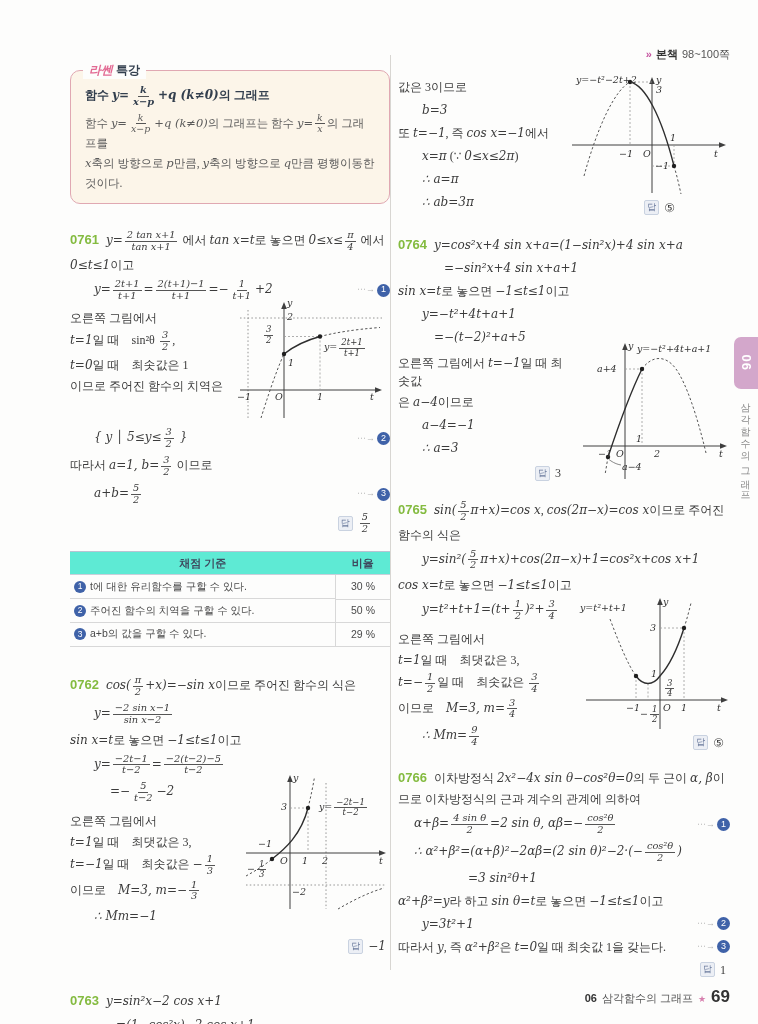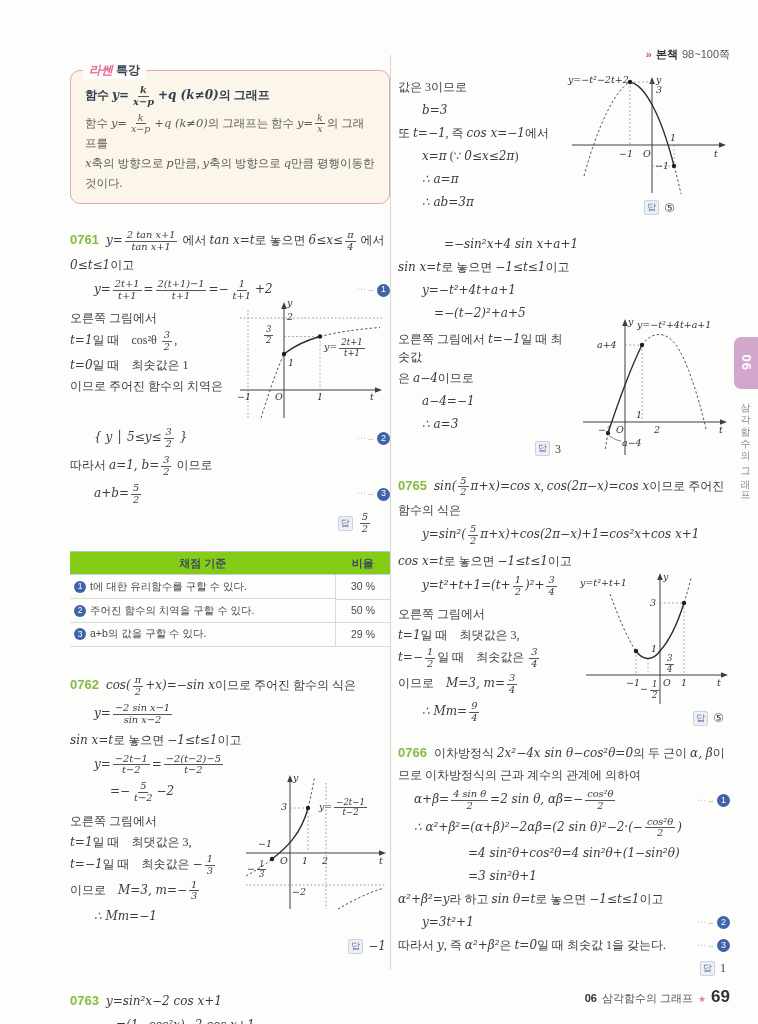--- a/index.html
+++ b/index.html
@@ -36,21 +36,21 @@
   .lec-badge{position:absolute;top:-10px;left:12px;background:#fdfdfc;padding:0 6px;
              font-family:"Liberation Sans",sans-serif;font-size:12px;}
   .brand{color:#e26a93;font-weight:bold;font-style:italic;}
   .badge2{color:#333f4e;font-weight:bold;margin-left:3px;}
   .lec-title{font-weight:bold;color:#333f4e;margin-bottom:5px;}
   .lec-body{color:#5a5a5a;font-size:11.5px;line-height:1.7;}
 
   
   .rubric{width:100%;border-collapse:collapse;font-size:10.5px;font-family:"Liberation Sans",sans-serif;
           color:#4a4a4a;margin-top:16px;}
-  .rubric th{background:#84cc16;border-top:1px solid #b9c2d2;border-bottom:1px solid #c9cfda;
+  .rubric th{background:#5eead4;border-top:1px solid #b9c2d2;border-bottom:1px solid #c9cfda;
              padding:3px 0;font-size:11px;font-weight:bold;color:#3e4a5e;}
   .rubric td{border-bottom:1px solid #d8d8d8;padding:3.5px 4px;}
   .rubric td.crit{display:flex;align-items:center;}
   .rubric td.pct,.rubric th.th-p{width:46px;text-align:center;}
   .rubric td.pct{border-left:1px solid #d8d8d8;}
 
   
   .row{display:flex;justify-content:space-between;align-items:flex-start;}
   .txt{flex:1 1 auto;padding-right:4px;min-width:0;}
   .gcell{flex:0 0 auto;position:relative;}
@@ -112,21 +112,21 @@
             <span class="fn">k</span>
             <span class="fd">x</span>
           </span><span class="kt">의 그래프를</span></div>
       <div class="lec-body"><span class="mi">x</span><span class="kt">축의 방향으로 </span><span class="mi">p</span><span class="kt">만큼, </span><span class="mi">y</span><span class="kt">축의 방향으로 </span><span class="mi">q</span><span class="kt">만큼 평행이동한 것이다.</span></div>
     </div>
 
     <div class="prob" style="margin-top:26px">
       <div class="ln"><span class="pnum">0761</span><span><span class="mi">y=</span><span class="frac">
               <span class="fn">2 tan x+1</span>
               <span class="fd">tan x+1</span>
-            </span><span class="kt"> 에서 </span><span class="mi">tan x=t</span><span class="kt">로 놓으면 </span><span class="mi">6≤x≤</span><span class="frac">
+            </span><span class="kt"> 에서 </span><span class="mi">tan x=t</span><span class="kt">로 놓으면 </span><span class="mi">0≤x≤</span><span class="frac">
               <span class="fn">π</span>
               <span class="fd">4</span>
             </span><span class="kt"> 에서</span></span></div>
       <div class="ln"><span class="mi">0≤t≤1</span><span class="kt">이고</span></div>
       <div class="fline">
         <span class="fx"><span class="mi">y=</span><span class="frac">
               <span class="fn">2t+1</span>
               <span class="fd">t+1</span>
             </span><span class="mi">=</span><span class="frac">
               <span class="fn">2(t+1)−1</span>
@@ -136,21 +136,21 @@
               <span class="fd">t+1</span>
             </span><span class="mi">+2</span></span>
         <span class="mk">
             <span>⋯→</span>
             <span class="bdg">1</span>
           </span>
       </div>
       <div class="row">
         <div class="txt">
           <div class="ln"><span class="kt">오른쪽 그림에서</span></div>
-          <div class="ln"><span class="mi">t=1</span><span class="kt">일 때 cos²θ </span><span class="frac">
+          <div class="ln"><span class="mi">t=1</span><span class="kt">일 때 sin²θ </span><span class="frac">
                 <span class="fn">3</span>
                 <span class="fd">2</span>
               </span><span class="kt">,</span></div>
           <div class="ln"><span class="mi">t=0</span><span class="kt">일 때 최솟값은 1</span></div>
           <div class="ln"><span class="kt">이므로 주어진 함수의 치역은</span></div>
         </div>
         <div class="gcell">
           <div class="graph" style="width:158px;height:124px;margin-top:-8px">
             <svg width="158" height="124" viewBox="0 0 158 124">
               <path class="asym" d="M16,12 V120"></path>
@@ -359,38 +359,39 @@
               <path class="guide" d="M70,7 H92"></path>
                 <path class="guide" d="M70,7 V70"></path>
               <path class="guide" d="M92,91 H114"></path>
                 <path class="guide" d="M114,70 V91"></path>
               <path class="curved" d="M24,101 C38,50 55,15 70,7"></path>
               <path class="curve" d="M70,7 C85,10 101,40 114,91"></path>
               <path class="curved" d="M114,91 C117,101 119,110 121,119"></path>
               <circle class="dot" cx="70" cy="7" r="2.2"></circle>
                 <circle class="dot" cx="114" cy="91" r="2.2"></circle>
             </svg>
-            <span class="gl" style="left:8px;top:0"><span class="mi">y=−t²−2t+2</span></span>
+            <span class="gl" style="left:16px;top:0"><span class="mi">y=−t²−2t+2</span></span>
             <span class="gl" style="left:96px;top:0">y</span>
             <span class="gl" style="left:96px;top:10px">3</span>
             <span class="gl" style="left:59px;top:74px">−1</span>
             <span class="gl" style="left:83px;top:74px">O</span>
             <span class="gl" style="left:110px;top:58px">1</span>
             <span class="gl" style="left:95px;top:86px">−1</span>
             <span class="gl" style="left:154px;top:74px">t</span>
           </div>
           <div class="ansline" style="padding-right:55px;margin-top:2px">
             <span class="ansbdg">답</span>
             <span><span class="kt">⑤</span></span>
           </div>
         </div>
       </div>
     </div>
 
     <div class="prob" style="margin-top:16px">
+      <div class="ln"><span class="pnum">0764</span><span><span class="mi">y=cos²x+4 sin x+a=(1−sin²x)+4 sin x+a</span></span></div>
       <div class="fml" style="margin-left:46px"><span class="mi">=−sin²x+4 sin x+a+1</span></div>
       <div class="ln"><span class="mi">sin x=t</span><span class="kt">로 놓으면 </span><span class="mi">−1≤t≤1</span><span class="kt">이고</span></div>
       <div class="fml"><span class="mi">y=−t²+4t+a+1</span></div>
       <div class="fml" style="margin-left:36px"><span class="mi">=−(t−2)²+a+5</span></div>
       <div class="row">
         <div class="txt">
           <div class="ln"><span class="kt">오른쪽 그림에서 </span><span class="mi">t=−1</span><span class="kt">일 때 최솟값</span></div>
           <div class="ln"><span class="kt">은 </span><span class="mi">a−4</span><span class="kt">이므로</span></div>
           <div class="fml"><span class="mi">a−4=−1</span></div>
           <div class="fml"><span class="mi">∴ a=3</span></div>
@@ -522,21 +523,20 @@
             </span></span>
         <span class="mk">
             <span>⋯→</span>
             <span class="bdg">1</span>
           </span>
       </div>
       <div class="fml" style="margin-left:16px"><span class="mi">∴ α²+β²=(α+β)²−2αβ=(2 sin θ)²−2·(−</span><span class="frac">
             <span class="fn">cos²θ</span>
             <span class="fd">2</span>
           </span><span class="mi">)</span></div>
-      <div class="fml" style="margin-left:70px"><span class="mi">=4 sin²θ+cos²θ=4 sin²θ+(1−sin²θ)</span></div>
       <div class="fml" style="margin-left:70px"><span class="mi">=3 sin²θ+1</span></div>
       <div class="ln"><span class="mi">α²+β²=y</span><span class="kt">라 하고 </span><span class="mi">sin θ=t</span><span class="kt">로 놓으면 </span><span class="mi">−1≤t≤1</span><span class="kt">이고</span></div>
       <div class="fline">
         <span class="fx"><span class="mi">y=3t²+1</span></span>
         <span class="mk">
             <span>⋯→</span>
             <span class="bdg">2</span>
           </span>
       </div>
       <div class="fline">

